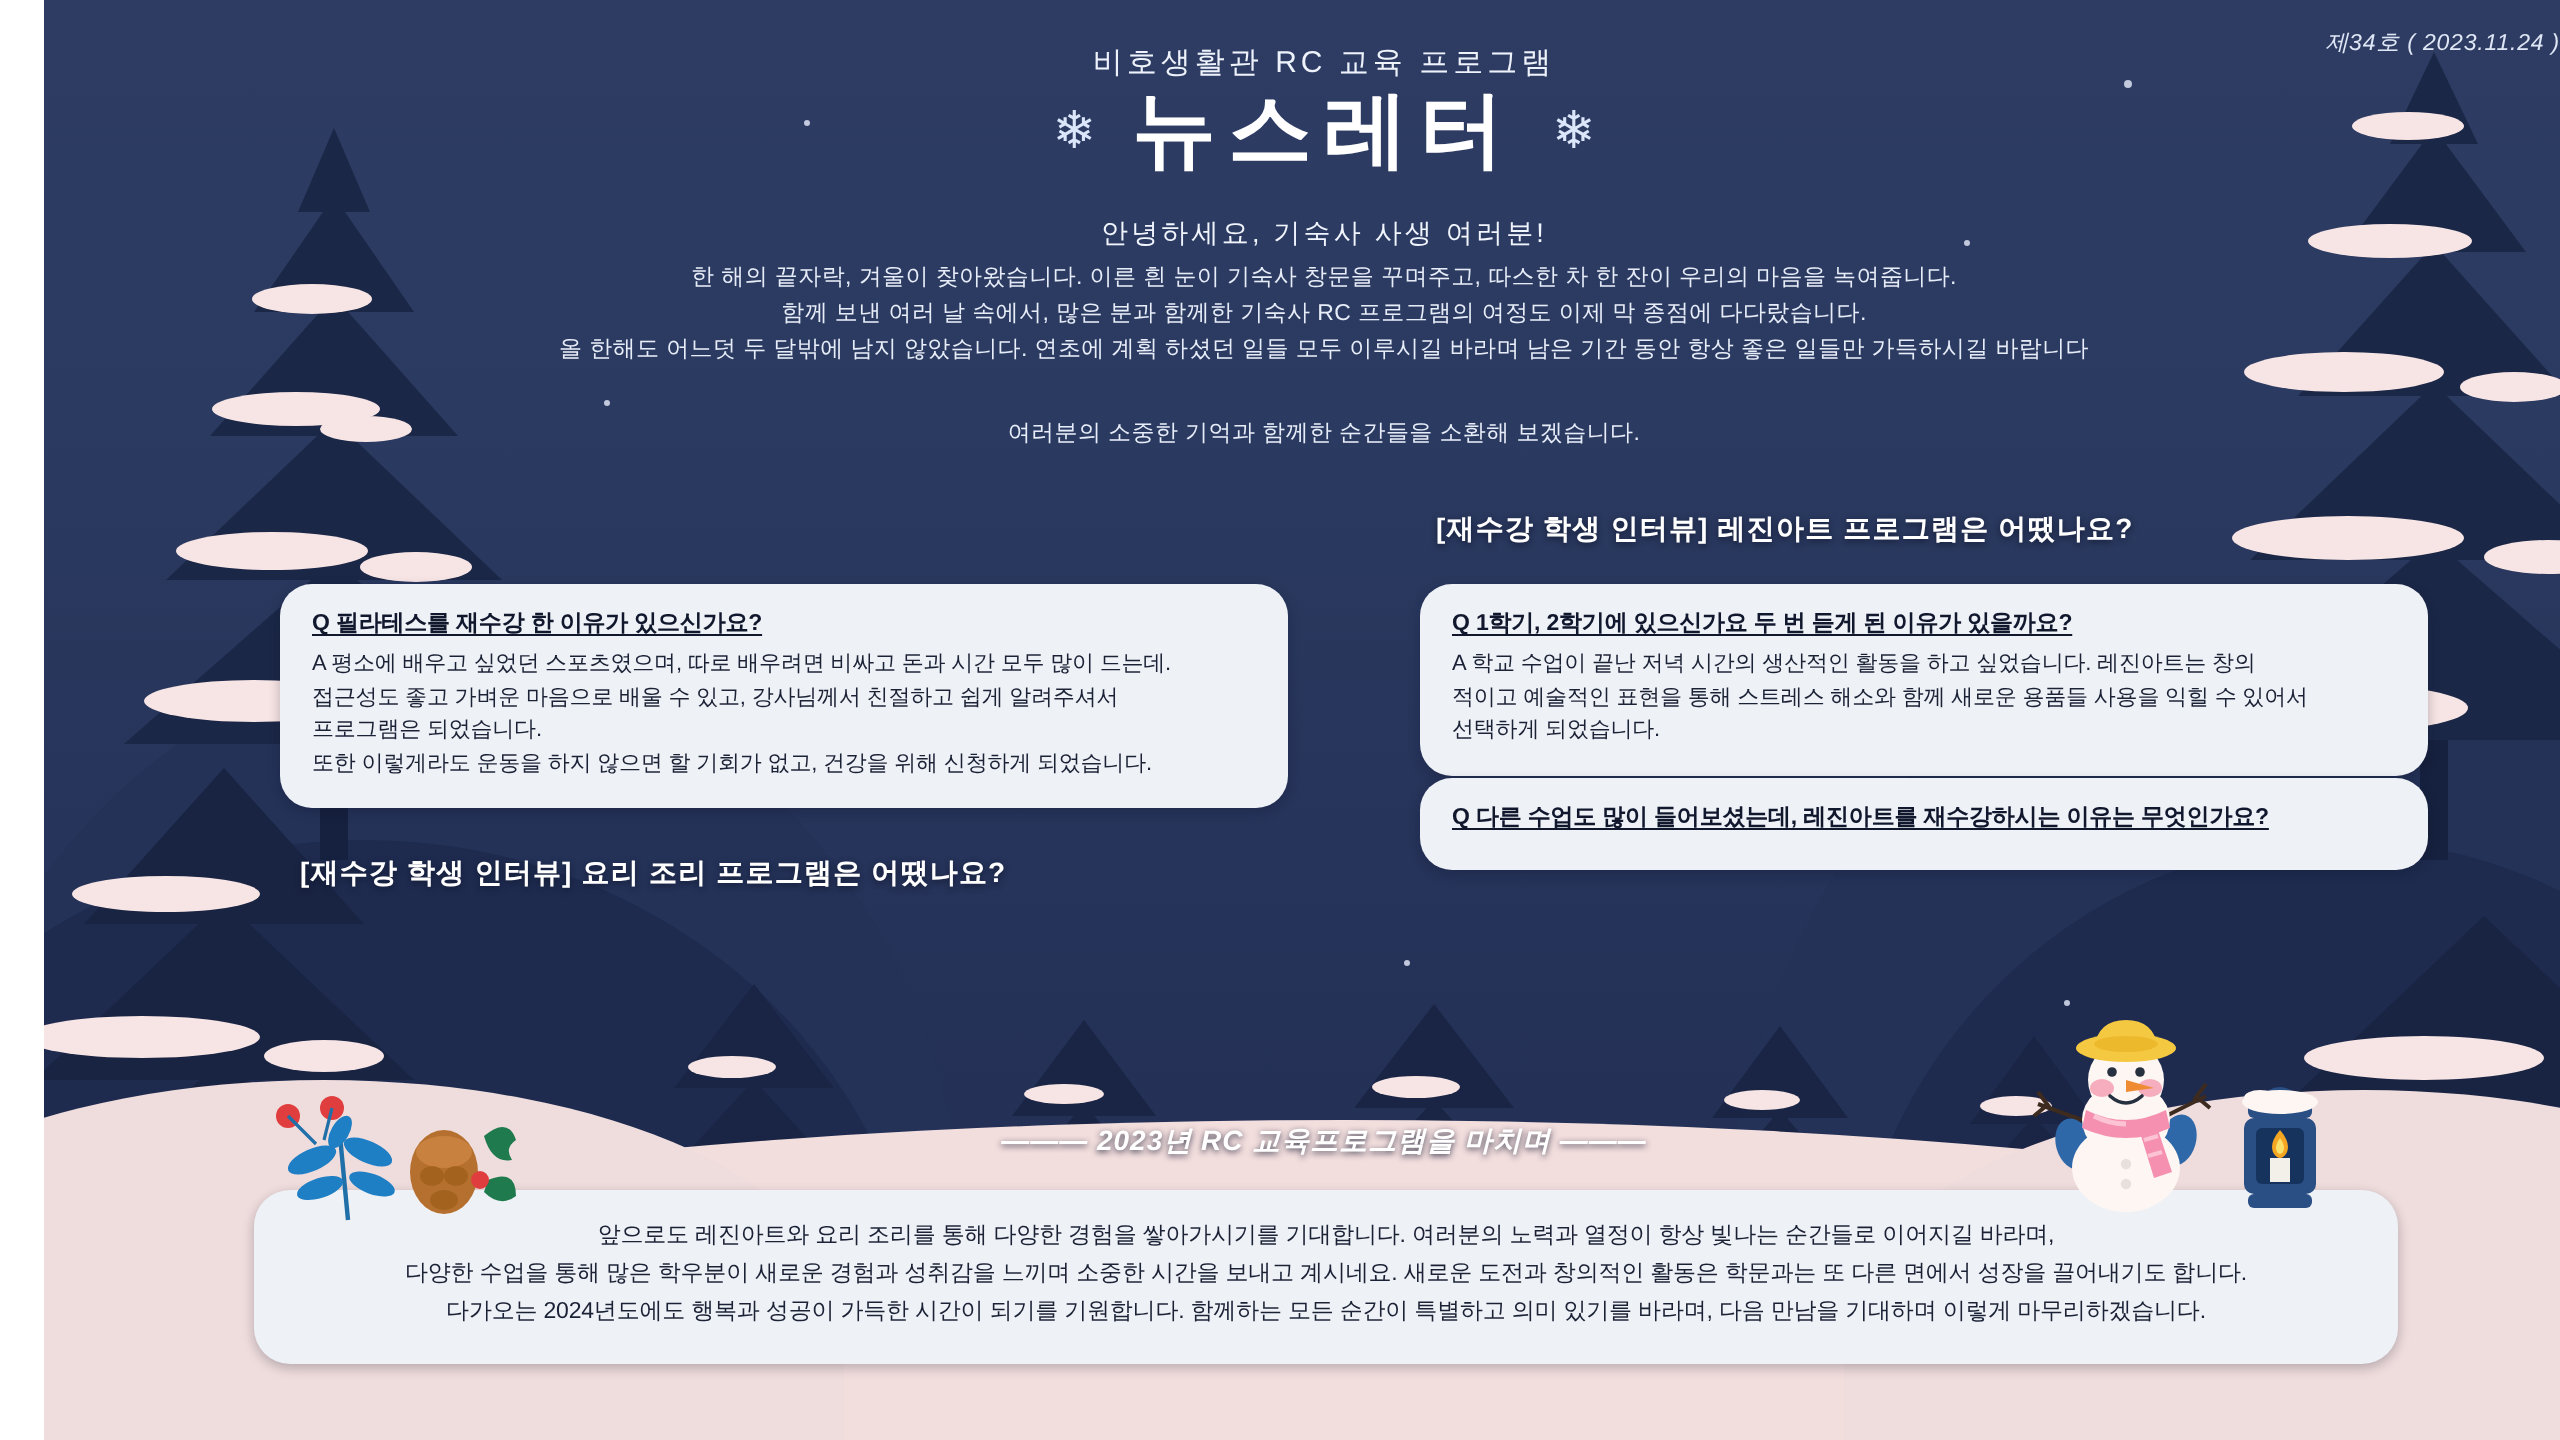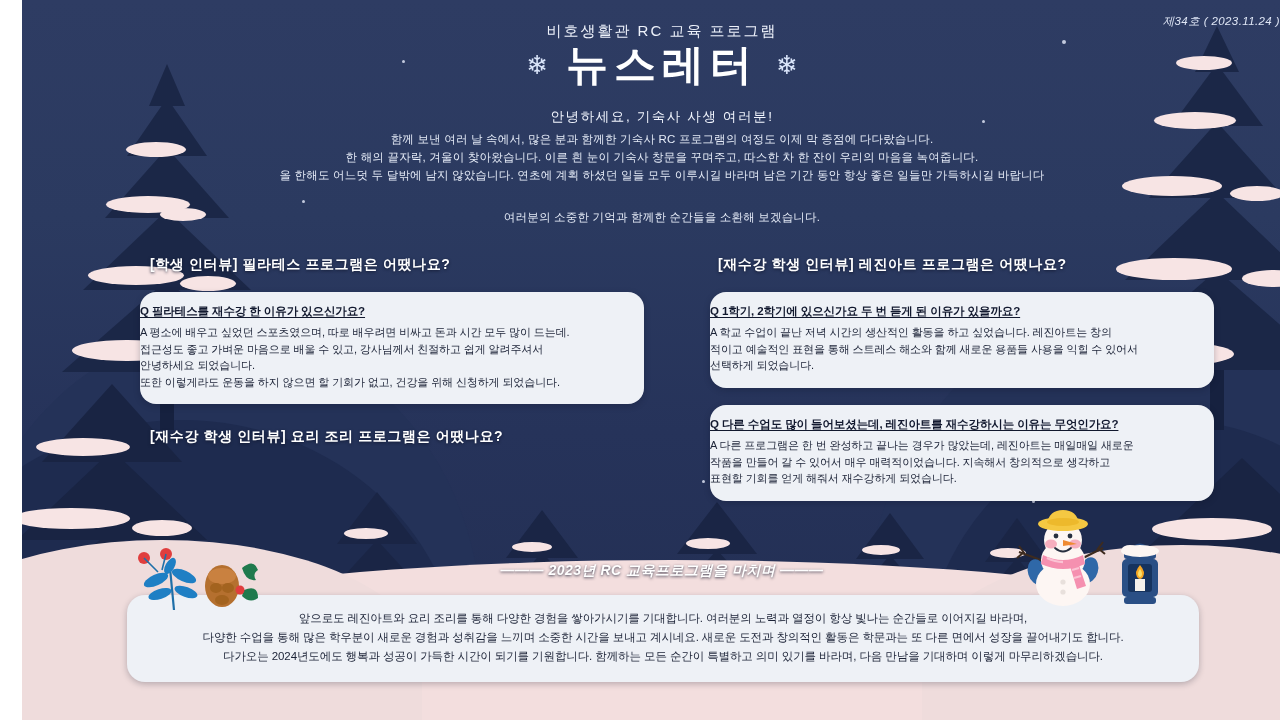--- a/index.html
+++ b/index.html
@@ -147,21 +147,21 @@
     letter-spacing: .6px;
     white-space: nowrap;
     text-shadow: 0 1px 3px rgba(16,22,45,.85);
   }
 
   
   .card {
     position: absolute;
     background: #eef1f6;
     border-radius: 16px;
-    padding: 12px 16px 14px 0;
+    padding: 12px 16px 14px 16px;
     box-shadow: 0 2px 6px rgba(10,16,35,.25);
   }
   .card .q {
     color: #11182e;
     font-size: 11.5px;
     font-weight: bold;
     text-decoration: underline;
     text-underline-offset: 2px;
     margin-bottom: 5px;
     letter-spacing: -.1px;
@@ -322,55 +322,51 @@
 
     <div class="masthead">
       <span class="flake">❄</span>
       <span>뉴스레터</span>
       <span class="flake">❄</span>
     </div>
 
     <div class="greeting">안녕하세요, 기숙사 사생 여러분!</div>
 
     <div class="intro">
+      <p>한 해의 끝자락, 겨울이 찾아왔습니다. 이른 흰 눈이 기숙사 창문을 꾸며주고, 따스한 차 한 잔이 우리의 마음을 녹여줍니다.</p>
       <p>함께 보낸 여러 날 속에서, 많은 분과 함께한 기숙사 RC 프로그램의 여정도 이제 막 종점에 다다랐습니다.</p>
-      <p>한 해의 끝자락, 겨울이 찾아왔습니다. 이른 흰 눈이 기숙사 창문을 꾸며주고, 따스한 차 한 잔이 우리의 마음을 녹여줍니다.</p>
       <p>올 한해도 어느덧 두 달밖에 남지 않았습니다. 연초에 계획 하셨던 일들 모두 이루시길 바라며 남은 기간 동안 항상 좋은 일들만 가득하시길 바랍니다</p>
       <div class="gap"></div>
       <div class="gap"></div>
       <p>여러분의 소중한 기억과 함께한 순간들을 소환해 보겠습니다.</p>
     </div>
 
-    <div class="sec-head" style="left:128px; top:256px;">[학생 인터뷰] 필라테스 프로그램은 어땠나요?</div>
 
     <div class="card" style="left:118px; top:292px; width:504px;">
       <div class="q">Q 필라테스를 재수강 한 이유가 있으신가요?</div>
       <div class="a">A 평소에 배우고 싶었던 스포츠였으며, 따로 배우려면 비싸고 돈과 시간 모두 많이 드는데.
 접근성도 좋고 가벼운 마음으로 배울 수 있고, 강사님께서 친절하고 쉽게 알려주셔서
-안녕하세요 되었습니다.
+프로그램은 되었습니다.
 또한 이렇게라도 운동을 하지 않으면 할 기회가 없고, 건강을 위해 신청하게 되었습니다.</div>
     </div>
 
     <div class="sec-head" style="left:128px; top:428px;">[재수강 학생 인터뷰] 요리 조리 프로그램은 어땠나요?</div>
 
 
     <div class="sec-head" style="left:696px; top:256px;">[재수강 학생 인터뷰] 레진아트 프로그램은 어땠나요?</div>
 
     <div class="card" style="left:688px; top:292px; width:504px;">
       <div class="q">Q 1학기, 2학기에 있으신가요 두 번 듣게 된 이유가 있을까요?</div>
       <div class="a">A 학교 수업이 끝난 저녁 시간의 생산적인 활동을 하고 싶었습니다. 레진아트는 창의
 적이고 예술적인 표현을 통해 스트레스 해소와 함께 새로운 용품들 사용을 익힐 수 있어서
 선택하게 되었습니다.</div>
     </div>
 
-    <div class="card" style="left:688px; top:405px; width:504px;">
+    <div class="card" style="left:688px; top:389px; width:504px;">
       <div class="q">Q 다른 수업도 많이 들어보셨는데, 레진아트를 재수강하시는 이유는 무엇인가요?</div>
-      <div class="a">A 다른 프로그램은 한 번 완성하고 끝나는 경우가 많았는데, 레진아트는 매일매일 새로운
-작품을 만들어 갈 수 있어서 매우 매력적이었습니다. 지속해서 창의적으로 생각하고
-표현할 기회를 얻게 해줘서 재수강하게 되었습니다.</div>
     </div>
 
     <div class="closing-title">——— 2023년 RC 교육프로그램을 마치며 ———</div>
 
     <div class="closing-card">
       <p>앞으로도 레진아트와 요리 조리를 통해 다양한 경험을 쌓아가시기를 기대합니다. 여러분의 노력과 열정이 항상 빛나는 순간들로 이어지길 바라며,</p>
       <p>다양한 수업을 통해 많은 학우분이 새로운 경험과 성취감을 느끼며 소중한 시간을 보내고 계시네요. 새로운 도전과 창의적인 활동은 학문과는 또 다른 면에서 성장을 끌어내기도 합니다.</p>
       <p>다가오는 2024년도에도 행복과 성공이 가득한 시간이 되기를 기원합니다. 함께하는 모든 순간이 특별하고 의미 있기를 바라며, 다음 만남을 기대하며 이렇게 마무리하겠습니다.</p>
     </div>
   </div>

